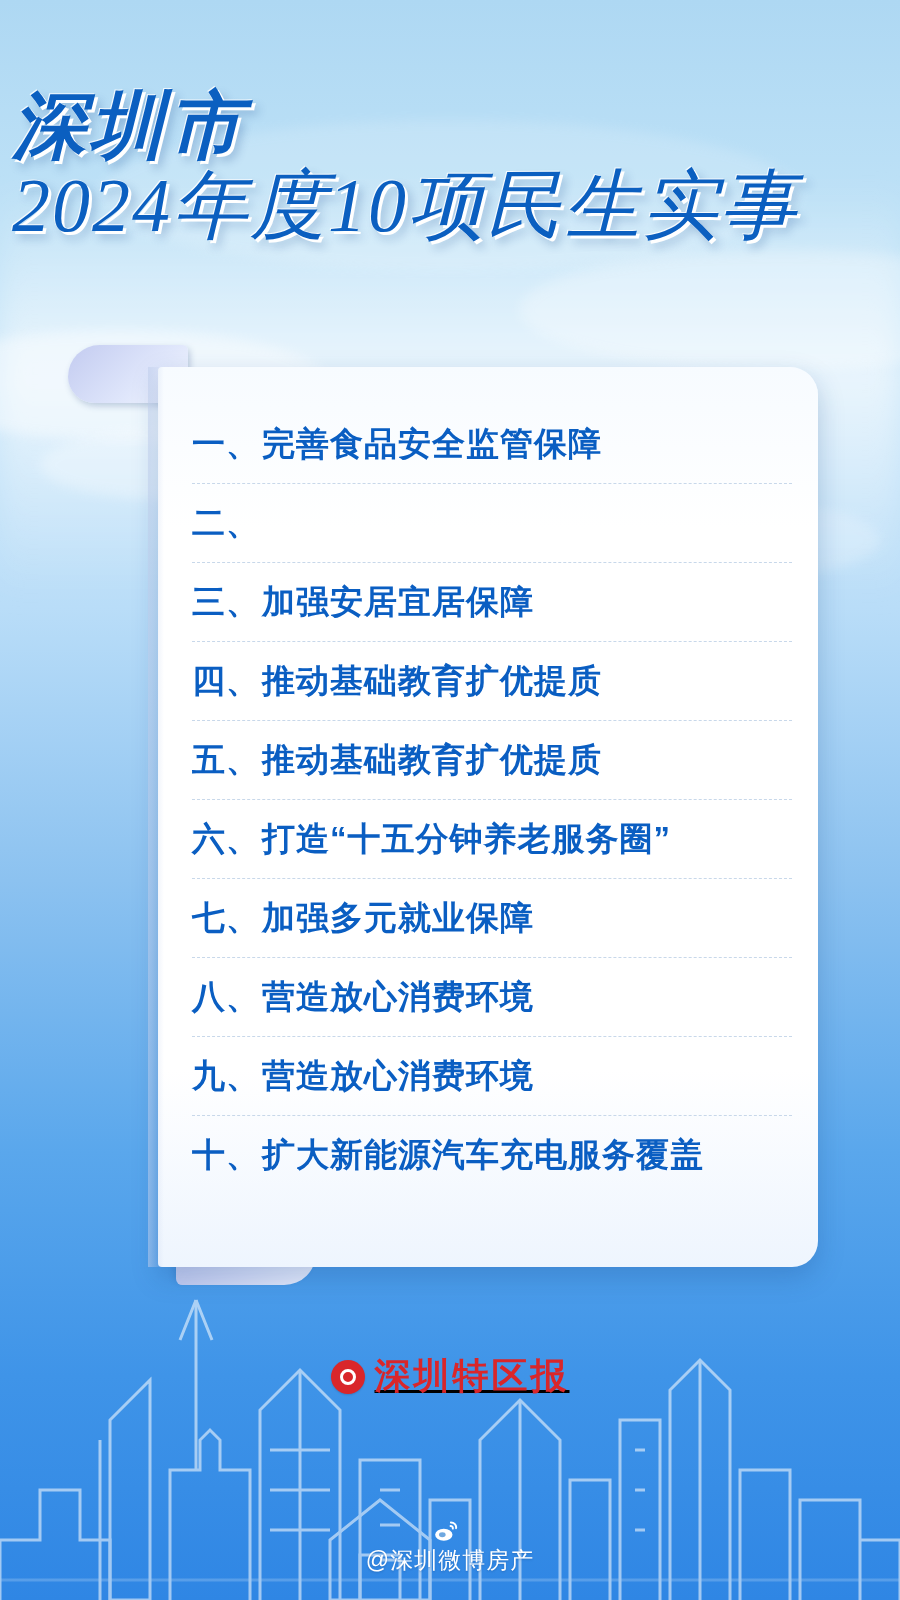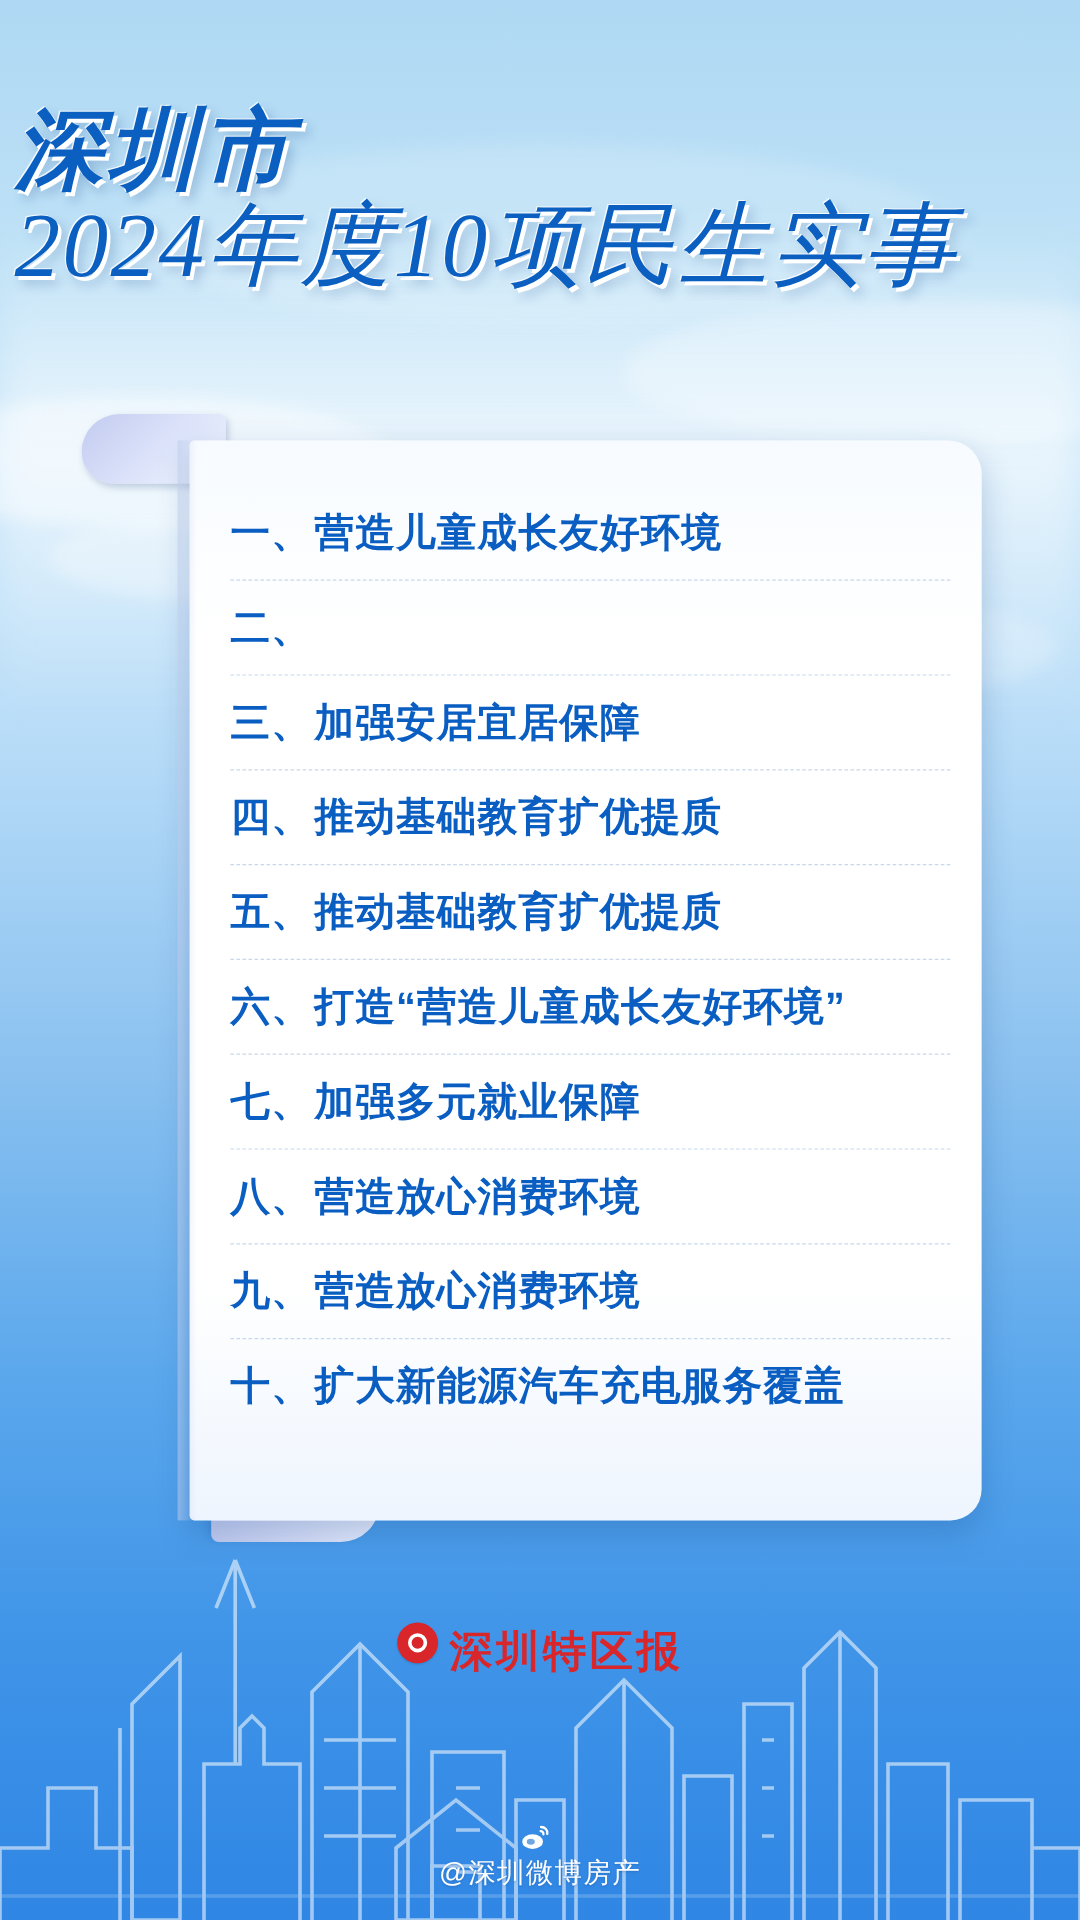--- a/index.html
+++ b/index.html
@@ -149,23 +149,24 @@
     z-index: 2;
     opacity: .55;
   }
 
   
   .logo {
     position: absolute;
     left: 0; right: 0;
     top: 1352px;
     display: flex;
-    align-items: flex-start;
+    align-items: center;
     justify-content: center;
     z-index: 7;
+    text-decoration: underline;
   }
   .logo-mark {
     width: 34px; height: 34px;
     border-radius: 50%;
     background: #d9262a;
     position: relative;
     margin-right: 10px;
     box-shadow: 0 1px 2px rgba(0,0,0,.15);
   }
   .logo-mark:after {
@@ -225,40 +226,40 @@
     <div class="title-line2">2024年度10项民生实事</div>
   </div>
 
   <div class="scroll-wrap">
     <div class="scroll-curl-top"></div>
     <div class="scroll-curl-bottom"></div>
 
     <div class="paper">
       <div class="item">
         <span class="num">一、</span>
-        <span class="txt">营造儿童成长友好环境</span>
+        <span class="txt">完善食品安全监管保障</span>
       </div>
       <div class="item">
         <span class="num">二、</span>
       </div>
       <div class="item">
         <span class="num">三、</span>
         <span class="txt">加强安居宜居保障</span>
       </div>
       <div class="item">
         <span class="num">四、</span>
         <span class="txt">推动基础教育扩优提质</span>
       </div>
       <div class="item">
         <span class="num">五、</span>
         <span class="txt">推动基础教育扩优提质</span>
       </div>
       <div class="item">
         <span class="num">六、</span>
-        <span class="txt">打造“营造儿童成长友好环境”</span>
+        <span class="txt">打造“十五分钟养老服务圈”</span>
       </div>
       <div class="item">
         <span class="num">七、</span>
         <span class="txt">加强多元就业保障</span>
       </div>
       <div class="item">
         <span class="num">八、</span>
         <span class="txt">营造放心消费环境</span>
       </div>
       <div class="item">

